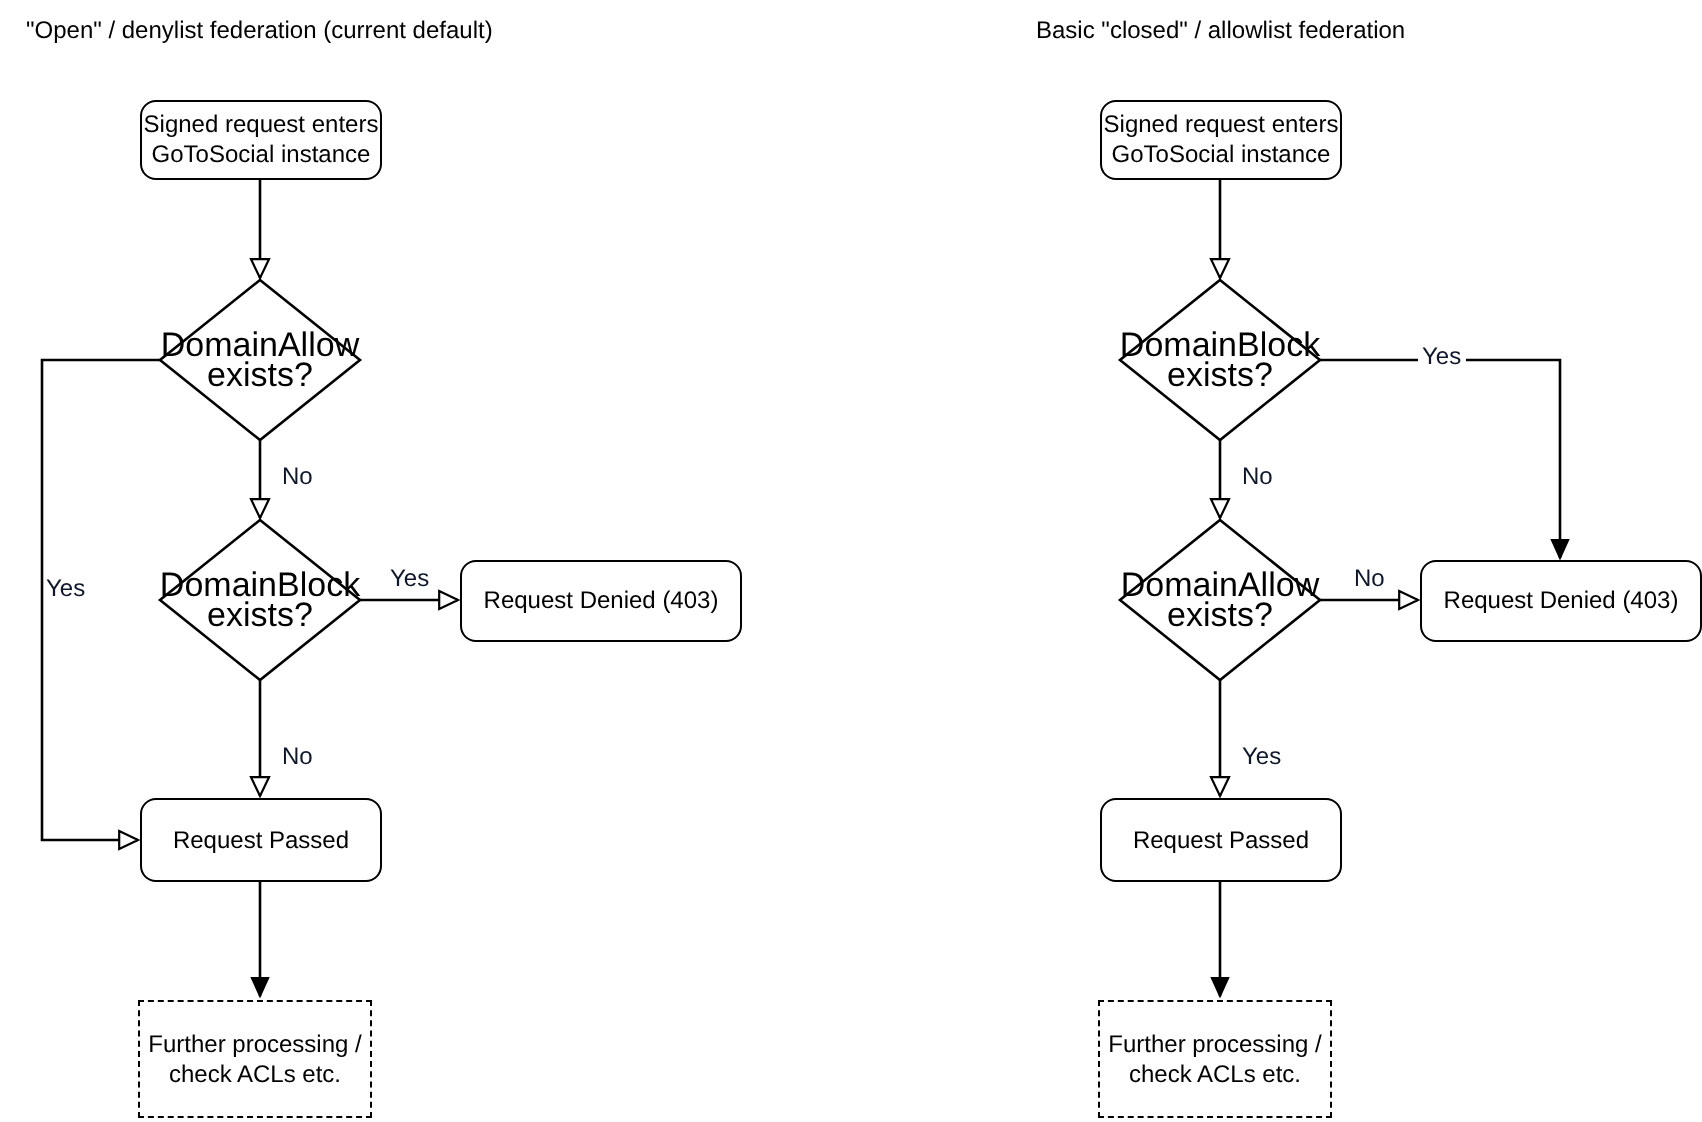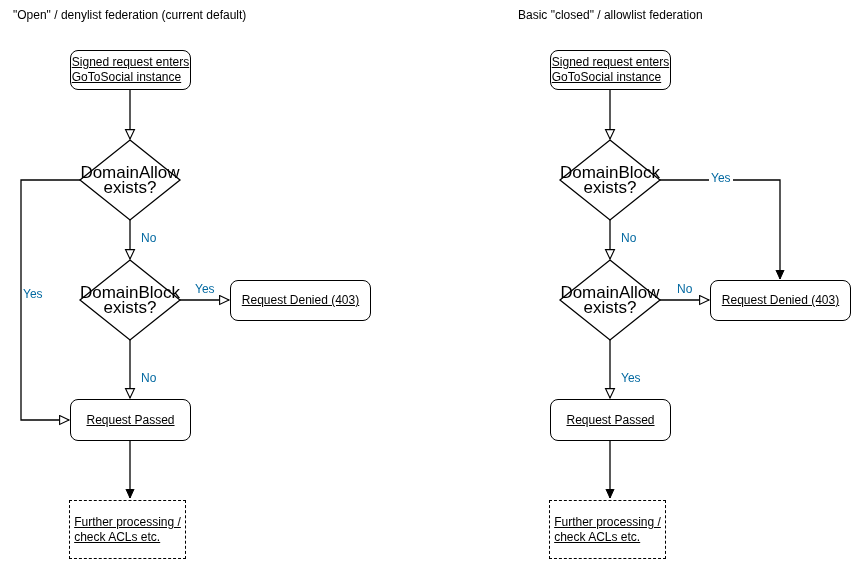--- a/index.html
+++ b/index.html
@@ -29,25 +29,25 @@
   }
   .node {
     position: absolute;
     box-sizing: border-box;
     border: 1.3px solid #000000;
     border-radius: 8px;
     background: #ffffff;
     display: flex;
     align-items: center;
     justify-content: center;
+    text-align: center;
     font-size: 12px;
     line-height: 15px;
     color: #000000;
     white-space: pre-line;
-    text-decoration: underline;
   }
   .node.dashed {
     border: 1.3px dashed #000000;
     border-radius: 0;
   }
   .dlabel {
     position: absolute;
     display: flex;
     align-items: center;
     justify-content: center;
@@ -55,21 +55,21 @@
     font-size: 17px;
     line-height: 15px;
     color: #000000;
     white-space: pre-line;
     pointer-events: none;
   }
   .elabel {
     position: absolute;
     font-size: 12px;
     line-height: 13px;
-    color: #0369a1;
+    color: #0f172a;
     white-space: nowrap;
   }
   .elabel.onwire {
     background: #ffffff;
     padding: 0 2px;
   }
 </style>
 </head>
 <body>
 

